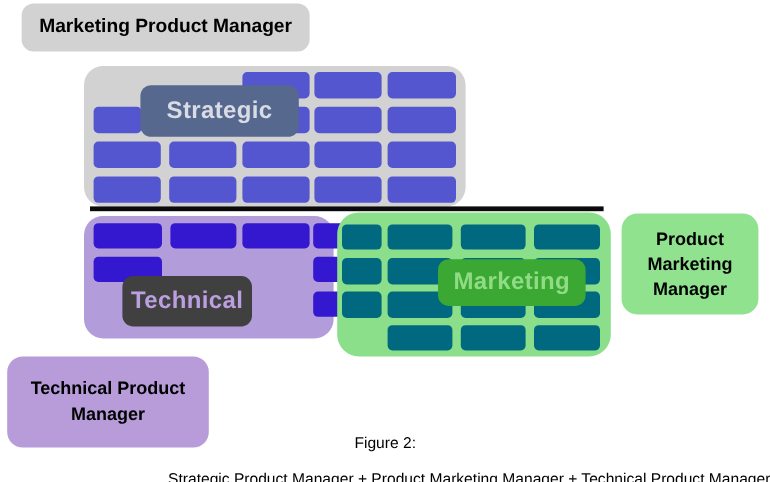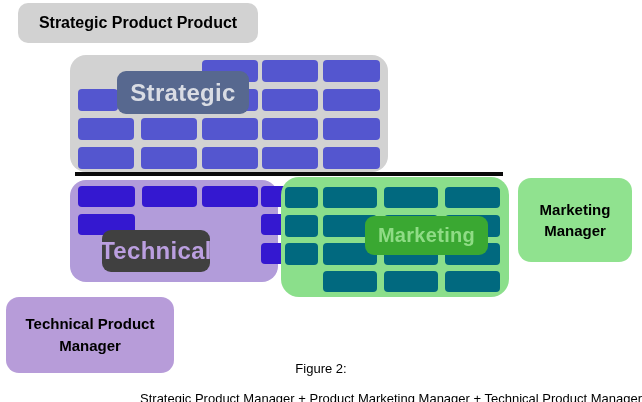--- a/index.html
+++ b/index.html
@@ -15,21 +15,21 @@
   .area-technical { left:70px; top:180px; width:208px; height:102px; background:#b29cda; border-radius:16px; z-index:1; }
   .area-marketing { left:281px; top:177px; width:228px; height:120px; background:#8bdf8b; border-radius:18px; z-index:4; }
 
   .tile { position:absolute; border-radius:4px; }
   .tile-strategic { z-index:2; }
   .tile-technical { z-index:2; }
   .tile-marketing { z-index:5; }
 
   .region-label {
     position:absolute; display:flex; align-items:center; justify-content:center;
-    font-weight:bold; font-size:24px; border-radius:9px; letter-spacing:0.3px;
+    font-weight:bold; font-size:20px; border-radius:9px; letter-spacing:0.3px;
   }
   .region-label-strategic { left:117px; top:71px; width:132px; height:43px; background:#57688f; color:#d9dce4; z-index:3; }
   .region-label-technical { left:102px; top:230px; width:108px; height:42px; background:#404040; color:#bb9fe0; z-index:3; }
   .region-label-marketing { left:365px; top:216px; width:123px; height:39px; background:#3aa832; color:#8fdc85; z-index:6; font-size:20px; }
 
   .divider { position:absolute; left:75px; top:172px; width:428px; height:4px; background:#0a0a0a; z-index:3; }
 
   .callout {
     position:absolute; display:flex; flex-direction:column;
     align-items:center; justify-content:center;
@@ -58,29 +58,30 @@
     <span>Strategic</span>
   </div>
   <div class="region-label region-label-technical">
     <span>Technical</span>
   </div>
   <div class="region-label region-label-marketing">
     <span>Marketing</span>
   </div>
 
   <div class="callout callout-strategic">
-    <div>Strategic Product Product</div>
+    <div>Marketing Product Manager</div>
   </div>
 
   <div class="callout callout-technical">
     <div>Technical Product</div>
     <div>Manager</div>
   </div>
 
   <div class="callout callout-marketing">
+    <div>Product</div>
     <div>Marketing</div>
     <div>Manager</div>
   </div>
 
   <div class="caption">
     <div class="caption-title">Figure 2:</div>
     <div class="caption-subtitle">Strategic Product Manager + Product Marketing Manager + Technical Product Manager</div>
   </div>
 
 <div class="tile tile-strategic" style="left: 202px; top: 60px; width: 56px; height: 22px; background: rgb(84, 86, 207);"></div>

